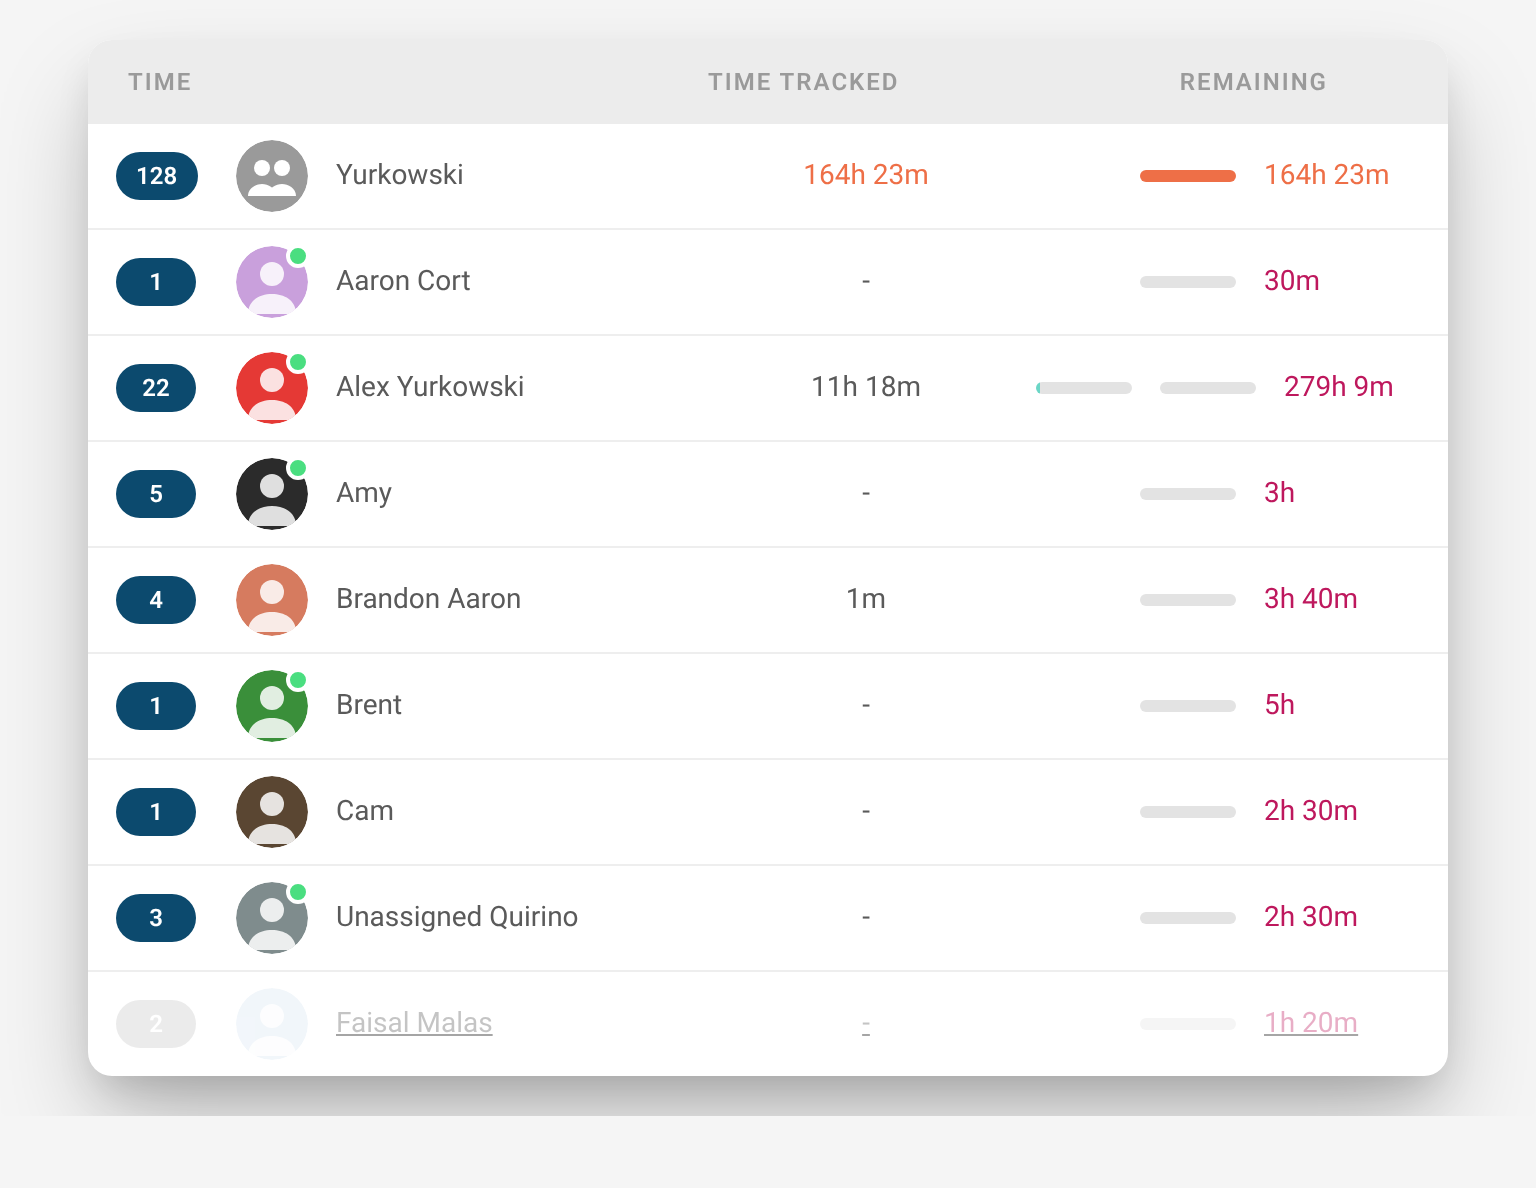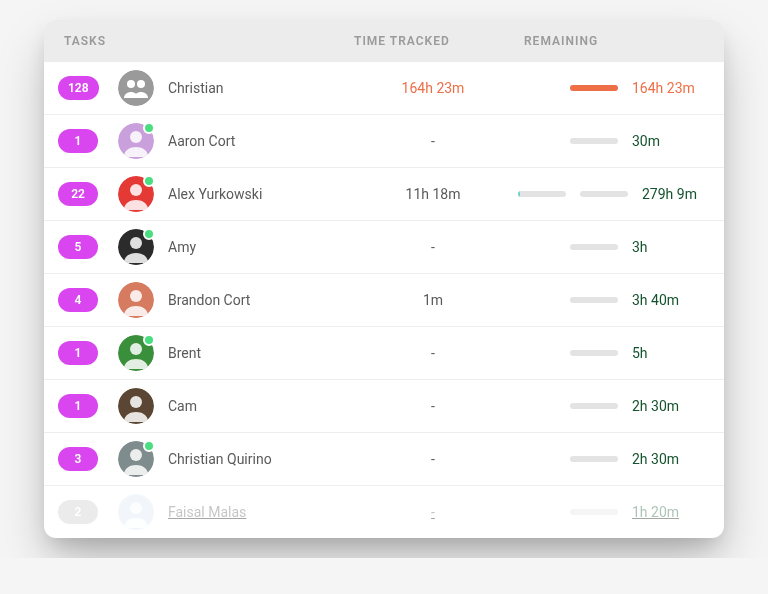--- a/index.html
+++ b/index.html
@@ -23,39 +23,39 @@
     grid-template-columns: 290px 170px 1fr;
     align-items: center;
     background: #ececec;
     padding: 14px 20px;
     color: #9a9a9a;
     font-size: 12px;
     font-weight: 600;
     letter-spacing: 1px;
   }
   .header .col-tracked { text-align: left; }
-  .header .col-remaining { padding-right: 40px; }
+  .header .col-remaining { text-align: right; padding-right: 40px; }
   .row {
     display: grid;
     grid-template-columns: 60px 50px 180px 170px 1fr;
     align-items: center;
     padding: 8px 20px 8px 14px;
     border-bottom: 1px solid #eee;
     min-height: 52px;
   }
   .row:last-child { border-bottom: none; text-decoration: underline; }
   .badge {
     display: inline-flex;
     align-items: center;
     justify-content: center;
     min-width: 40px;
     height: 24px;
     padding: 0 10px;
     border-radius: 12px;
-    background: #d946ef;
+    background: #0c4a6e;
     color: #fff;
     font-size: 12px;
     font-weight: 600;
   }
   .avatar-wrap { position: relative; width: 36px; height: 36px; }
   .avatar {
     width: 36px; height: 36px; border-radius: 50%;
     display: flex; align-items: center; justify-content: center;
     color: #fff; font-size: 14px; font-weight: 600;
     overflow: hidden;
@@ -74,49 +74,49 @@
     flex: 0 0 48px;
     height: 6px;
     border-radius: 3px;
     background: #e3e3e3;
   }
   .bar.highlight { background: #ee6f47; }
   .bar.tracked-bar {
     width: 48px; height: 6px; border-radius: 3px;
     background: linear-gradient(to right, #6bd6c6 4%, #e3e3e3 4%);
   }
-  .remaining-text { color: #14532d; font-size: 14px; min-width: 72px; text-align: left; }
+  .remaining-text { color: #be185d; font-size: 14px; min-width: 72px; text-align: left; }
   .remaining-text.highlight { color: #ee6f47; }
   .faded { opacity: 0.35; }
   .faded .badge { background: #c7c7c7; }
 </style>
 </head>
 <body>
 
 <div class="card">
   <div class="header">
-    <div class="col-tasks">TASKS</div>
+    <div class="col-tasks">TIME</div>
     <div class="col-tracked">TIME TRACKED</div>
     <div class="col-remaining">REMAINING</div>
   </div>
   <div id="rows">
       <div class="row">
         <div><span class="badge">128</span></div>
         <div class="avatar-wrap">
           <div class="avatar">
             <svg viewBox="0 0 36 36">
               <circle cx="18" cy="18" r="18" fill="#9a9a9a"></circle>
               <circle cx="13" cy="14" r="4" fill="#fff"></circle>
               <circle cx="23" cy="14" r="4" fill="#fff"></circle>
               <path d="M6 28c0-4 4-6 7-6s7 2 7 6" fill="#fff"></path>
               <path d="M16 28c0-4 4-6 7-6s7 2 7 6" fill="#fff"></path>
             </svg>
           </div>
         </div>
-        <div class="name">Christian</div>
+        <div class="name">Yurkowski</div>
         <div class="tracked highlight">164h 23m</div>
         <div class="remaining-cell">
           <div class="bar highlight"></div>
           <span class="remaining-text highlight">164h 23m</span>
         </div>
       </div>
       <div class="row">
         <div><span class="badge">1</span></div>
         <div class="avatar-wrap">
           <div class="avatar">
@@ -182,21 +182,21 @@
         <div><span class="badge">4</span></div>
         <div class="avatar-wrap">
           <div class="avatar">
             <svg viewBox="0 0 36 36">
               <circle cx="18" cy="18" r="18" fill="#d67b5f"></circle>
               <circle cx="18" cy="14" r="6" fill="rgba(255,255,255,0.85)"></circle>
               <path d="M6 34c0-7 6-10 12-10s12 3 12 10" fill="rgba(255,255,255,0.85)"></path>
             </svg>
           </div>
         </div>
-        <div class="name">Brandon Cort</div>
+        <div class="name">Brandon Aaron</div>
         <div class="tracked">1m</div>
         <div class="remaining-cell">
           <div class="bar"></div>
           <span class="remaining-text">3h 40m</span>
         </div>
       </div>
       <div class="row">
         <div><span class="badge">1</span></div>
         <div class="avatar-wrap">
           <div class="avatar">
@@ -238,21 +238,21 @@
         <div class="avatar-wrap">
           <div class="avatar">
             <svg viewBox="0 0 36 36">
               <circle cx="18" cy="18" r="18" fill="#7f8c8d"></circle>
               <circle cx="18" cy="14" r="6" fill="rgba(255,255,255,0.85)"></circle>
               <path d="M6 34c0-7 6-10 12-10s12 3 12 10" fill="rgba(255,255,255,0.85)"></path>
             </svg>
           </div>
           <span class="status-dot"></span>
         </div>
-        <div class="name">Christian Quirino</div>
+        <div class="name">Unassigned Quirino</div>
         <div class="tracked">-</div>
         <div class="remaining-cell">
           <div class="bar"></div>
           <span class="remaining-text">2h 30m</span>
         </div>
       </div>
       <div class="row faded">
         <div><span class="badge">2</span></div>
         <div class="avatar-wrap">
           <div class="avatar">

